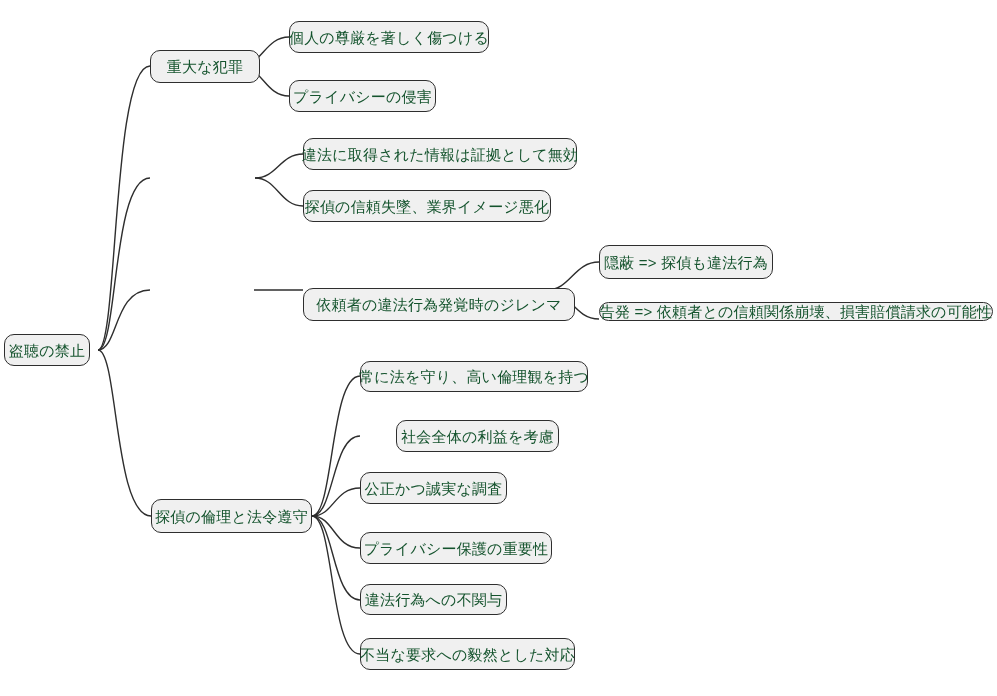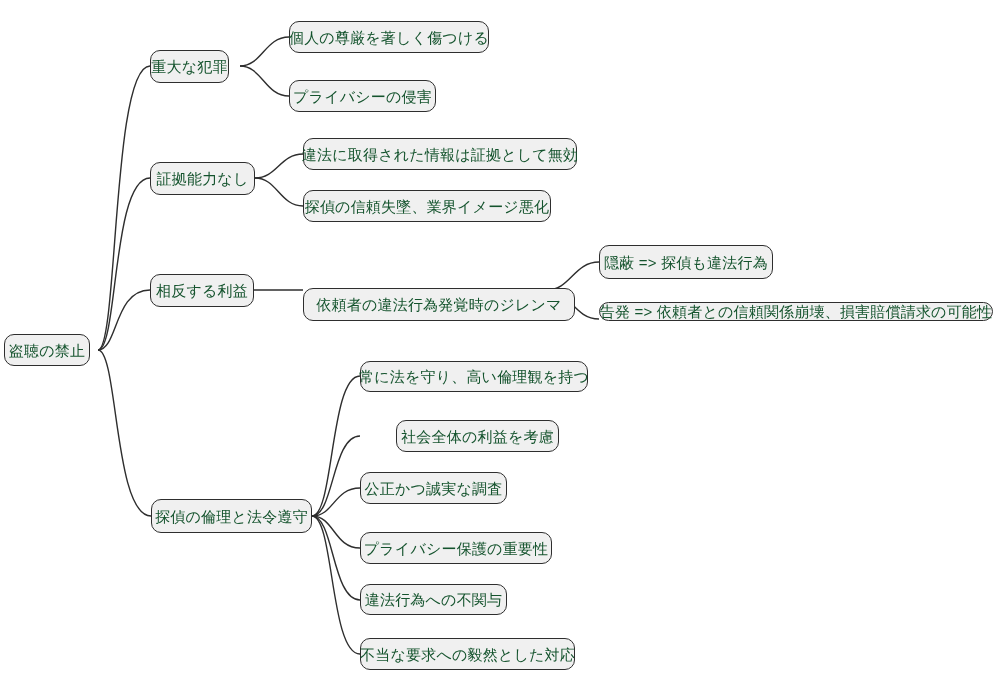--- a/index.html
+++ b/index.html
@@ -68,29 +68,27 @@
     <path d="M 312 516 C 334 516 330 376 360 376"></path>
     <path d="M 312 516 C 334 516 332 436 360 436"></path>
     <path d="M 312 516 C 334 516 334 488 360 488"></path>
     <path d="M 312 516 C 334 516 334 548 360 548"></path>
     <path d="M 312 516 C 334 516 332 600 360 600"></path>
     <path d="M 312 516 C 334 516 330 654 360 654"></path>
   </svg>
 
   <div class="node" style="left:4px; top:334px; width:86px; height:32px;">盗聴の禁止</div>
 
-  <div class="node" style="left:150px; top:50px; width:79px; height:33px;">重大な犯罪</div>
+  <div class="node" style="left:150px; top:50px; width:110px; height:33px;">重大な犯罪</div>
   <div class="node" style="left:289px; top:21px; width:200px; height:32px;">個人の尊厳を著しく傷つける</div>
   <div class="node" style="left:289px; top:80px; width:147px; height:32px;">プライバシーの侵害</div>
 
-  <div class="node" style="left:150px; top:162px; width:105px; height:33px;">証拠能力なし</div>
   <div class="node" style="left:303px; top:138px; width:274px; height:32px;">違法に取得された情報は証拠として無効</div>
   <div class="node" style="left:303px; top:190px; width:248px; height:32px;">探偵の信頼失墜、業界イメージ悪化</div>
 
-  <div class="node" style="left:150px; top:274px; width:104px; height:33px;">相反する利益</div>
   <div class="node" style="left:303px; top:288px; width:272px; height:33px;">依頼者の違法行為発覚時のジレンマ</div>
   <div class="node" style="left:599px; top:245px; width:174px; height:34px;">隠蔽 =&gt; 探偵も違法行為</div>
   <div class="node" style="left:599px; top:302px; width:394px; height:19px;">告発 =&gt; 依頼者との信頼関係崩壊、損害賠償請求の可能性</div>
 
   <div class="node" style="left:151px; top:499px; width:161px; height:34px;">探偵の倫理と法令遵守</div>
   <div class="node" style="left:360px; top:361px; width:228px; height:31px;">常に法を守り、高い倫理観を持つ</div>
   <div class="node" style="left:360px; top:420px; width:163px; height:32px;margin-left:36px;">社会全体の利益を考慮</div>
   <div class="node" style="left:360px; top:472px; width:147px; height:32px;">公正かつ誠実な調査</div>
   <div class="node" style="left:360px; top:532px; width:192px; height:32px;">プライバシー保護の重要性</div>
   <div class="node" style="left:360px; top:584px; width:147px; height:31px;">違法行為への不関与</div>

